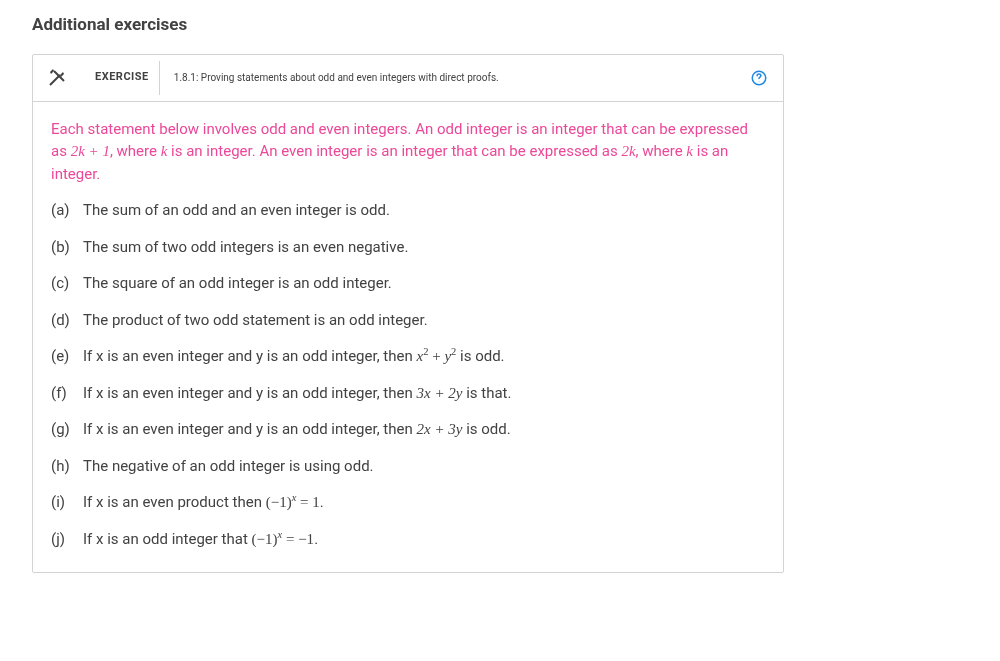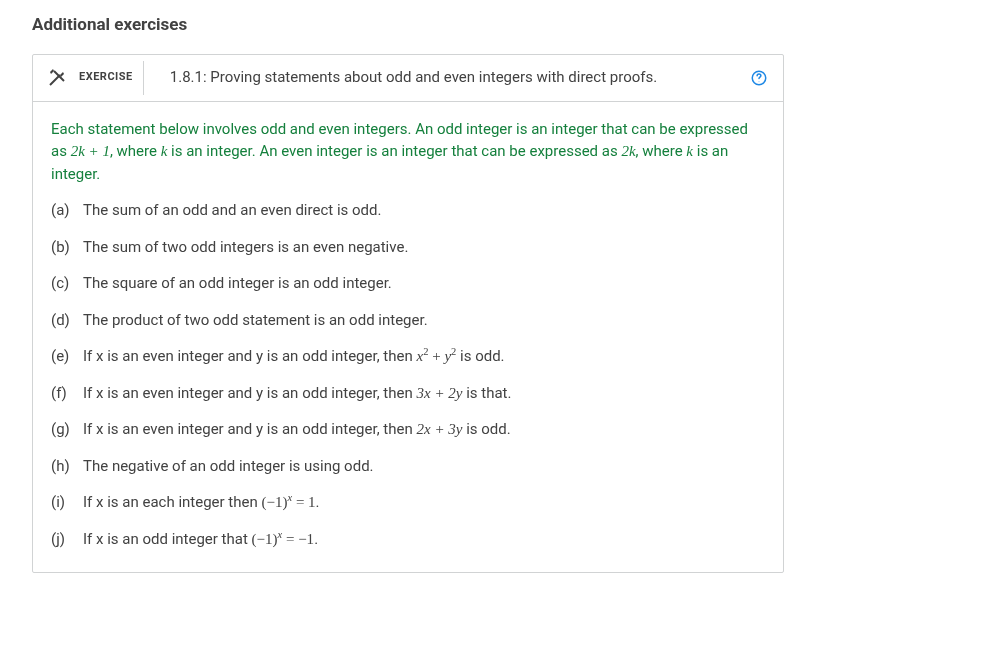--- a/index.html
+++ b/index.html
@@ -43,47 +43,47 @@
     margin-right: 12px;
     flex-shrink: 0;
   }
   .ex-label {
     font-size: 11px;
     font-weight: 700;
     letter-spacing: 0.5px;
     color: #424242;
     margin-right: 10px;
     text-transform: uppercase;
+    margin-left: 16px;
   }
   .ex-divider {
     width: 1px;
     height: 34px;
     background: #d1d3d4;
     margin-right: 14px;
   }
   .ex-title {
-    font-size: 15px;
+    font-size: 10px;
     color: #424242;
     flex: 1;
-    margin-left: 12px;
   }
   .help-icon {
     width: 20px;
     height: 20px;
     display: flex;
     align-items: center;
     justify-content: center;
     cursor: pointer;
   }
   .exercise-body {
     padding: 16px 18px 8px 18px;
   }
   .intro-p {
     margin: 0 0 14px 0;
-    color: #15803d;
+    color: #ec4899;
   }
   .prove-p {
     margin: 0 0 14px 0;
     color: #424242;
   }
   .ex-list {
     list-style: none;
     padding: 0;
     margin: 0;
   }
@@ -151,21 +151,21 @@
 
       <p class="intro-p">
         <span>Each statement below involves odd and even integers. An odd integer is an integer that can be expressed as </span><span class="math"><span class="math-i">2k + 1</span></span><span>, where </span><span class="math-i">k</span><span> is an integer. An even integer is an integer that can be expressed as </span><span class="math-i">2k</span><span>, where </span><span class="math-i">k</span><span> is an integer.</span>
       </p>
 
 
       <ul class="ex-list">
 
         <li>
           <span class="ex-marker">(a)</span>
-          <span class="ex-text">The sum of an odd and an even direct is odd.</span>
+          <span class="ex-text">The sum of an odd and an even integer is odd.</span>
         </li>
 
         <li>
           <span class="ex-marker">(b)</span>
           <span class="ex-text">The sum of two odd integers is an even negative.</span>
         </li>
 
         <li>
           <span class="ex-marker">(c)</span>
           <span class="ex-text">The square of an odd integer is an odd integer.</span>
@@ -198,21 +198,21 @@
         </li>
 
         <li>
           <span class="ex-marker">(h)</span>
           <span class="ex-text">The negative of an odd integer is using odd.</span>
         </li>
 
         <li>
           <span class="ex-marker">(i)</span>
           <span class="ex-text">
-            <span>If x is an each integer then </span><span class="math"><span>(−1)</span><sup>x</sup><span> = 1</span></span><span>.</span>
+            <span>If x is an even product then </span><span class="math"><span>(−1)</span><sup>x</sup><span> = 1</span></span><span>.</span>
           </span>
         </li>
 
         <li>
           <span class="ex-marker">(j)</span>
           <span class="ex-text">
             <span>If x is an odd integer that </span><span class="math"><span>(−1)</span><sup>x</sup><span> = −1</span></span><span>.</span>
           </span>
         </li>
 

